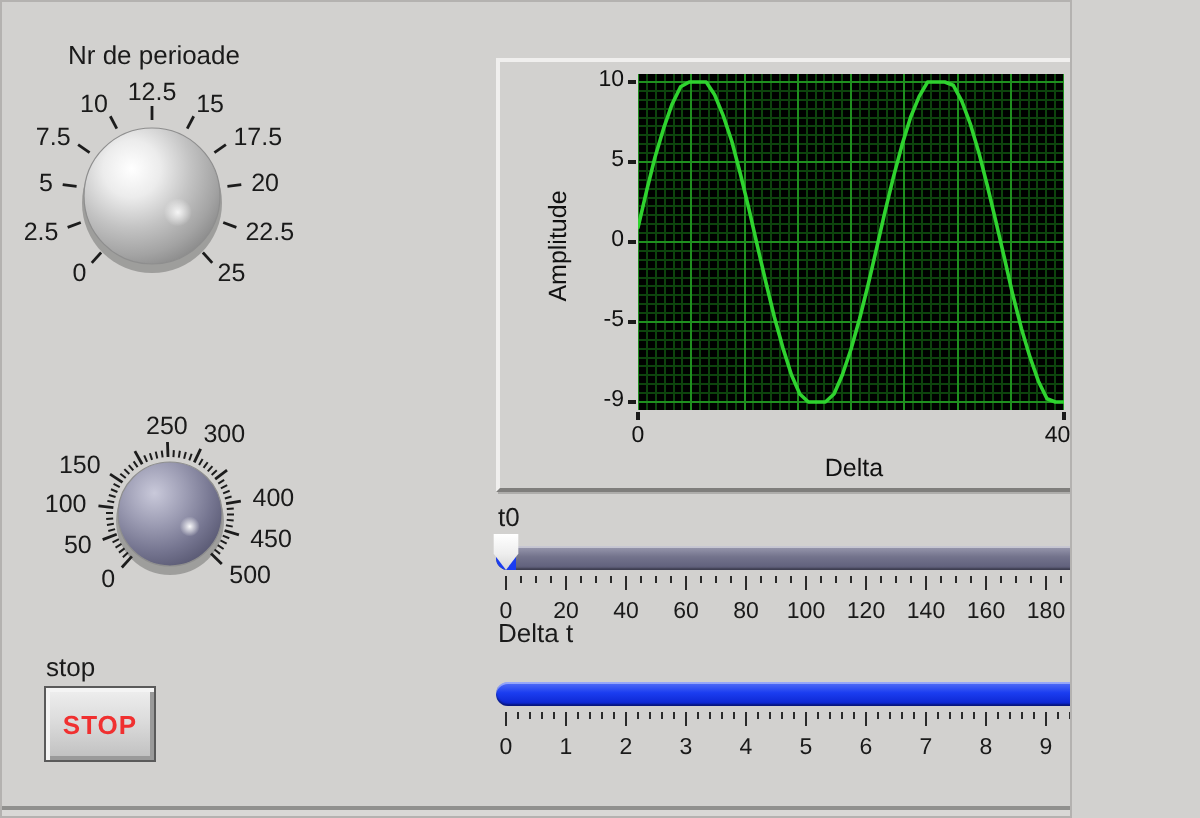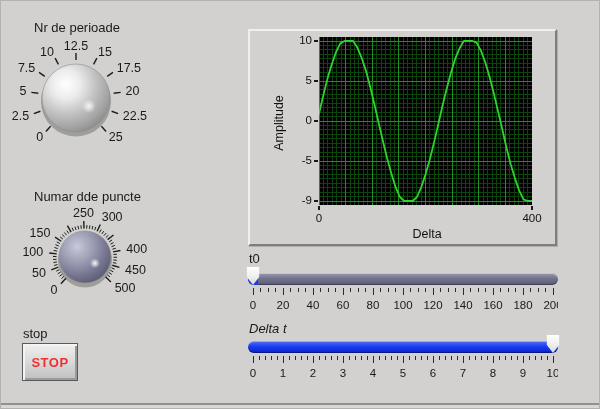--- a/index.html
+++ b/index.html
@@ -1,17 +1,17 @@
 <!DOCTYPE html>
 <html><head>
 <meta charset="utf-8">
 <style>
   html,body{margin:0;padding:0;background:#d2d1cf;}
   #panel{
-    position:relative;width:600px;height:409px;overflow:hidden;
+    position:relative;width:536px;height:409px;overflow:hidden;
     background:#d2d1cf;border:1px solid #b4b2b0;box-sizing:border-box;
     font-family:"Liberation Sans","DejaVu Sans",sans-serif;color:#111;
   }
   .lbl{position:absolute;font-size:13px;color:#1a1a1a;white-space:nowrap;}
   .knob-svg{position:absolute;}
   
   #chart-frame{
     position:absolute;left:247px;top:28px;width:309px;height:217px;box-sizing:border-box;
     background:#d2d1cf;
     border-top:2px solid #f0efee;border-left:2px solid #f0efee;
@@ -99,21 +99,20 @@
       <text x="97.0913938262328" y="37.917413879976834" text-anchor="start" font-size="12.5" fill="#1a1a1a" font-family="Liberation Sans, sans-serif">15</text>
       <text x="115.69975887495261" y="54.322894480409545" text-anchor="start" font-size="12.5" fill="#1a1a1a" font-family="Liberation Sans, sans-serif">17.5</text>
       <text x="124.58996446835285" y="77.48267185465619" text-anchor="start" font-size="12.5" fill="#1a1a1a" font-family="Liberation Sans, sans-serif">20</text>
       <text x="121.73866345357835" y="102.12574646073439" text-anchor="start" font-size="12.5" fill="#1a1a1a" font-family="Liberation Sans, sans-serif">22.5</text>
       <text x="107.79479153066063" y="122.6435309248245" text-anchor="start" font-size="12.5" fill="#1a1a1a" font-family="Liberation Sans, sans-serif">25</text>
       <circle cx="75" cy="83.5" r="35" fill="rgba(40,40,40,0.30)"></circle>
       <circle cx="75" cy="80" r="34" fill="url(#k1-g)" stroke="#8e8e8e" stroke-width="0.6"></circle>
       <circle cx="87.92" cy="88.16" r="7" fill="url(#k1-dot)"></circle>
     </svg>
 
-  <div class="lbl" style="left:33px;top:188px;">Numar dde puncte</div>
   <svg id="knob2" class="knob-svg" style="left:0;top:186px;" width="168" height="140">
       <defs>
         <radialGradient id="k2-g" cx="35%" cy="30%" r="75%">
           <stop offset="0%" stop-color="#c9c9da"></stop>
           <stop offset="40%" stop-color="#9d9db4"></stop>
           <stop offset="75%" stop-color="#757590"></stop>
           <stop offset="100%" stop-color="#5b5b75"></stop>
         </radialGradient>
         <radialGradient id="k2-dot" cx="50%" cy="50%" r="50%">
           <stop offset="0%" stop-color="#ffffff" stop-opacity="0.95"></stop>
@@ -375,21 +374,21 @@
       <text x="95" y="21" text-anchor="middle" font-size="11.5" fill="#1a1a1a" font-family="Liberation Sans, sans-serif">60</text>
       <text x="125" y="21" text-anchor="middle" font-size="11.5" fill="#1a1a1a" font-family="Liberation Sans, sans-serif">80</text>
       <text x="155" y="21" text-anchor="middle" font-size="11.5" fill="#1a1a1a" font-family="Liberation Sans, sans-serif">100</text>
       <text x="185" y="21" text-anchor="middle" font-size="11.5" fill="#1a1a1a" font-family="Liberation Sans, sans-serif">120</text>
       <text x="215" y="21" text-anchor="middle" font-size="11.5" fill="#1a1a1a" font-family="Liberation Sans, sans-serif">140</text>
       <text x="245" y="21" text-anchor="middle" font-size="11.5" fill="#1a1a1a" font-family="Liberation Sans, sans-serif">160</text>
       <text x="275" y="21" text-anchor="middle" font-size="11.5" fill="#1a1a1a" font-family="Liberation Sans, sans-serif">180</text>
       <text x="305" y="21" text-anchor="middle" font-size="11.5" fill="#1a1a1a" font-family="Liberation Sans, sans-serif">200</text>
     </svg>
 
-  <div class="lbl" style="left:248px;top:320px;font-style:italic;">Delta t</div>
+  <div class="lbl" style="left:248px;top:308px;">Delta t</div>
   <div id="delta-track" class="track" style="background: linear-gradient(rgb(86, 114, 247) 0%, rgb(27, 61, 240) 45%, rgb(10, 34, 204) 100%);"></div>
   <div id="delta-thumb" class="thumb" style="top: 334px; left: 545px;"></div>
   <svg id="delta-scale" class="scale-svg" style="top:355px;" width="310" height="26">
       <g stroke="#2a2a2a" stroke-width="1" shape-rendering="crispEdges">
         <line x1="5" y1="0" x2="5" y2="7"></line>
         <line x1="11" y1="0" x2="11" y2="3.5"></line>
         <line x1="17" y1="0" x2="17" y2="3.5"></line>
         <line x1="23.000000000000004" y1="0" x2="23.000000000000004" y2="3.5"></line>
         <line x1="29" y1="0" x2="29" y2="3.5"></line>
         <line x1="35" y1="0" x2="35" y2="7"></line>

